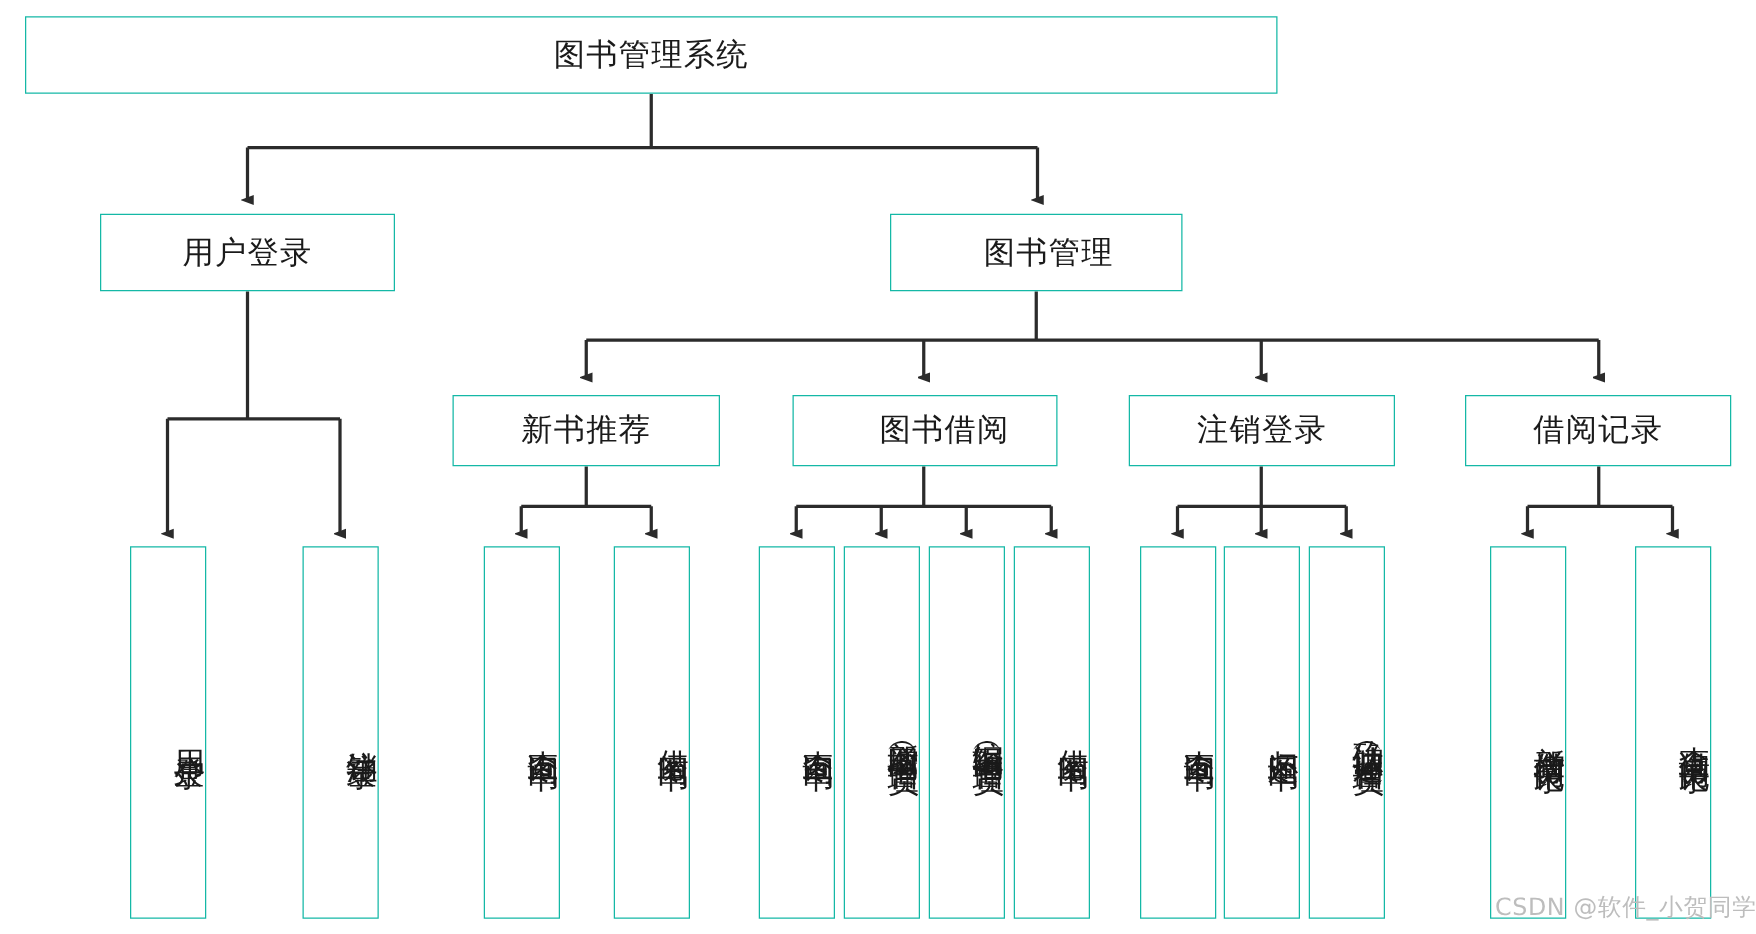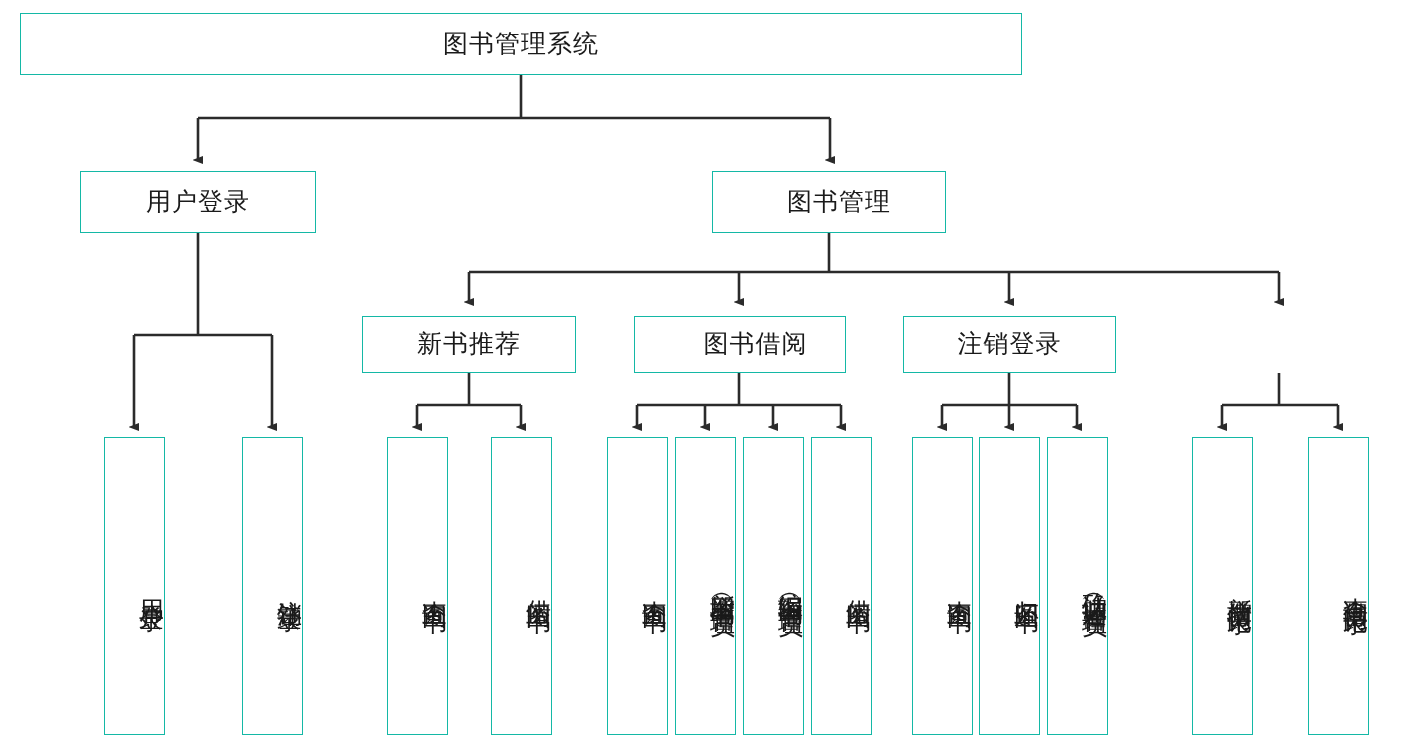--- a/index.html
+++ b/index.html
@@ -134,20 +134,23 @@
 
   <div class="node horiz" style="left:362px; top:316px; width:214px; height:57px;">
     <span class="label">新书推荐</span>
   </div>
   <div class="node horiz" style="left:634px; top:316px; width:212px; height:57px;padding-left:31px;">
     <span class="label">图书借阅</span>
   </div>
   <div class="node horiz" style="left:903px; top:316px; width:213px; height:57px;">
     <span class="label">注销登录</span>
   </div>
+  <div class="node horiz" style="left:1172px; top:316px; width:213px; height:57px;">
+    <span class="label">借阅记录</span>
+  </div>
 
   <div class="node vert" style="left:104px; top:437px; width:61px; height:298px;">
     <span class="label">用户登录</span>
   </div>
   <div class="node vert" style="left:242px; top:437px; width:61px; height:298px;">
     <span class="label">注销登录</span>
   </div>
 
   <div class="node vert" style="left:387px; top:437px; width:61px; height:298px;">
     <span class="label">查询图书</span>
@@ -179,14 +182,15 @@
     <span class="label">确认归还（管理员）</span>
   </div>
 
   <div class="node vert" style="left:1192px; top:437px; width:61px; height:298px;">
     <span class="label">新增借阅记录</span>
   </div>
   <div class="node vert" style="left:1308px; top:437px; width:61px; height:298px;">
     <span class="label">查询借阅记录</span>
   </div>
 
+  <div class="watermark" style="left:1196px; top:713px;">CSDN @软件_小贺同学</div>
 
 </div>
 
 </body></html>

